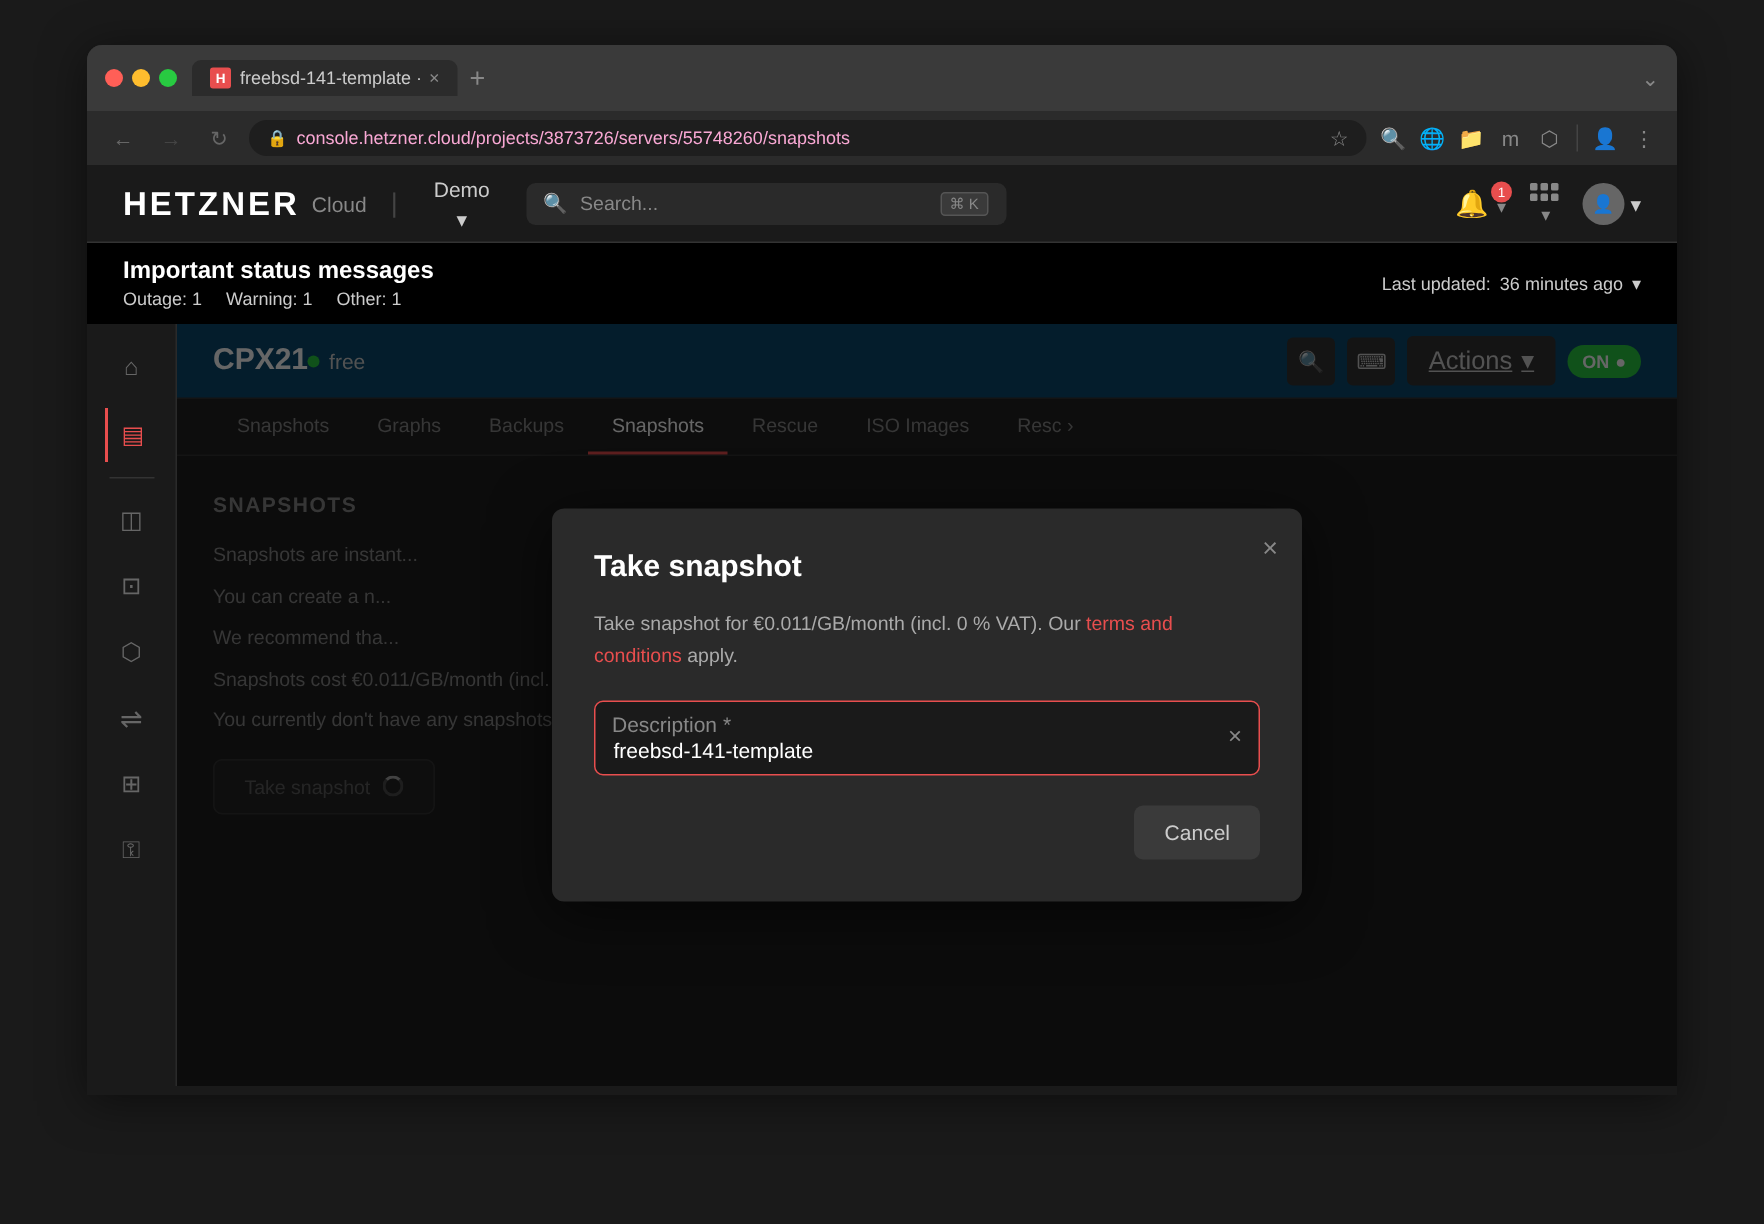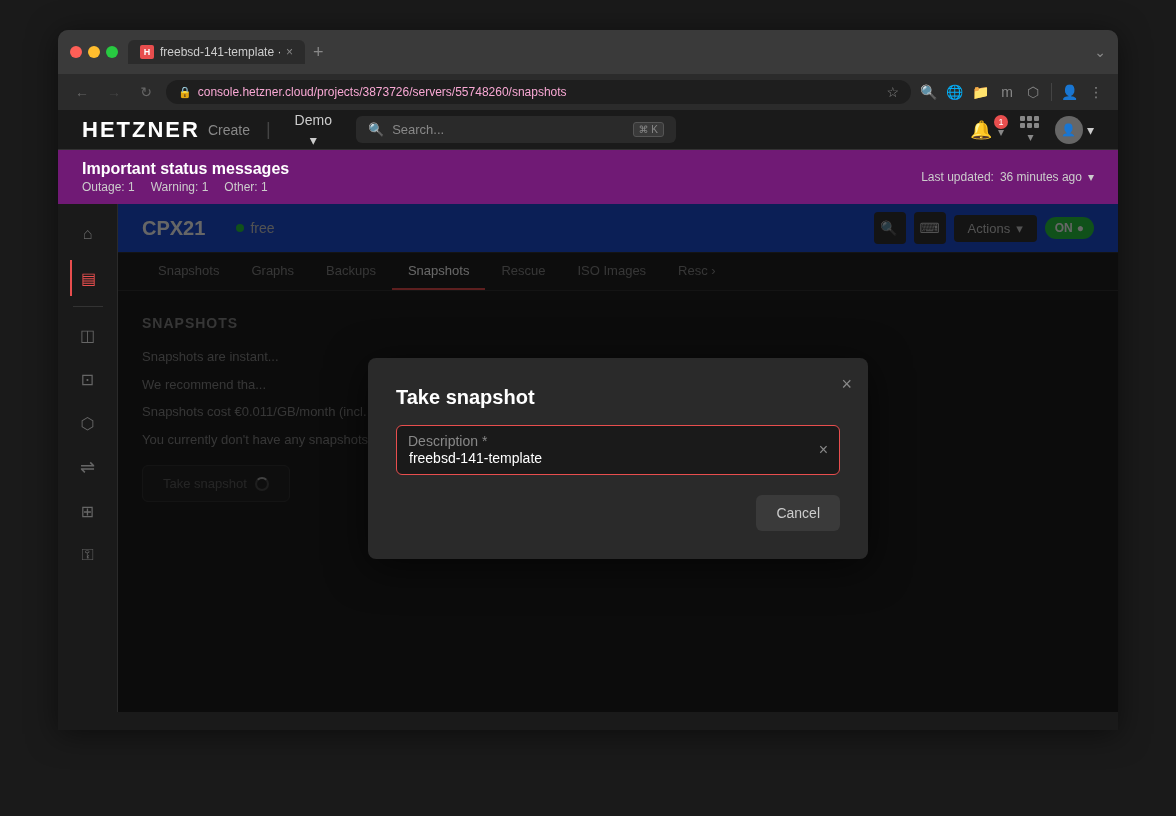--- a/index.html
+++ b/index.html
@@ -166,21 +166,21 @@
     }
 
     
     .top-nav {
       background: #1a1a1a;
       border-bottom: 1px solid #333;
       padding: 0 24px;
       display: flex;
       align-items: center;
       gap: 16px;
-      height: 40px;
+      height: 52px;
     }
 
     .hetzner-logo {
       display: flex;
       align-items: center;
       gap: 8px;
     }
 
     .logo-text {
       font-size: 22px;
@@ -275,21 +275,21 @@
     .user-avatar {
       width: 28px;
       height: 28px;
       border-radius: 50%;
       background: #555;
       overflow: hidden;
     }
 
     
     .status-banner {
-      background: #701a75;
+      background: #000000;
       padding: 10px 24px;
       display: flex;
       align-items: center;
       justify-content: space-between;
     }
 
     .status-title {
       font-size: 16px;
       color: white;
       font-weight: 600;
@@ -360,26 +360,26 @@
     
     .content-area {
       flex: 1;
       background: #1e1e1e;
       overflow: auto;
       position: relative;
     }
 
     
     .server-header {
-      background: #1d4ed8;
+      background: #0c4a6e;
       border-bottom: 1px solid #333;
       padding: 8px 24px;
       display: flex;
       align-items: center;
-      gap: 31px;
+      gap: 0;
     }
 
     .server-type {
       font-size: 20px;
       font-weight: 700;
       color: white;
     }
 
     .server-status {
       display: flex;
@@ -421,23 +421,24 @@
     }
 
     .actions-btn {
       background: #333;
       border: none;
       border-radius: 4px;
       color: #ccc;
       padding: 6px 14px;
       cursor: pointer;
       display: flex;
-      align-items: flex-start;
+      align-items: center;
       gap: 6px;
-      font-size: 13px;
+      font-size: 17px;
+      text-decoration: underline;
     }
 
     .toggle-on {
       background: #28ca41;
       border-radius: 12px;
       padding: 4px 10px;
       font-size: 12px;
       color: white;
       font-weight: 700;
       display: flex;
@@ -674,21 +675,21 @@
       <div class="ext-icon">👤</div>
       <div class="ext-icon">⋮</div>
     </div>
   </div>
 
   <div class="app-content">
 
     <div class="top-nav">
       <div class="hetzner-logo">
         <span class="logo-text">HETZNER</span>
-        <span class="logo-cloud">Create</span>
+        <span class="logo-cloud">Cloud</span>
       </div>
       <span class="nav-divider">|</span>
       <div class="nav-demo">
         <span>Demo</span>
         <span>▾</span>
       </div>
       <div class="nav-search">
         <span>🔍</span>
         <span>Search...</span>
         <span class="kbd">⌘ K</span>
@@ -783,33 +784,41 @@
           <div class="tab-item">Backups</div>
           <div class="tab-item active">Snapshots</div>
           <div class="tab-item">Rescue</div>
           <div class="tab-item">ISO Images</div>
           <div class="tab-item">Resc ›</div>
         </div>
 
         <div class="snapshots-content">
           <div class="snapshots-title">SNAPSHOTS</div>
           <p class="snapshot-text">Snapshots are instant...</p>
+          <p class="snapshot-text">You can create a n...</p>
           <p class="snapshot-text">We recommend tha...</p>
           <p class="snapshot-text">Snapshots cost €0.011/GB/month (incl. 0 % VAT).</p>
           <p class="snapshot-text">You currently don't have any snapshots for this server.</p>
           <button class="take-snapshot-btn">
             <span>Take snapshot</span>
             <span class="spinner"></span>
           </button>
         </div>
 
         <div class="modal-overlay">
           <div class="modal">
             <button class="modal-close">×</button>
             <div class="modal-title">Take snapshot</div>
+            <div class="modal-desc">
+              <span>Take snapshot for €0.011/GB/month (incl. 0 % VAT). Our</span>
+              <a class="modal-link" href="#">
+                <span>terms and conditions</span>
+              </a>
+              <span>apply.</span>
+            </div>
             <div class="form-group">
               <span class="form-label">Description *</span>
               <input class="form-input" type="text" value="freebsd-141-template" style="">
               <button class="input-clear">×</button>
             </div>
             <div class="modal-actions">
               <button class="btn-cancel">Cancel</button>
             </div>
           </div>
         </div>

